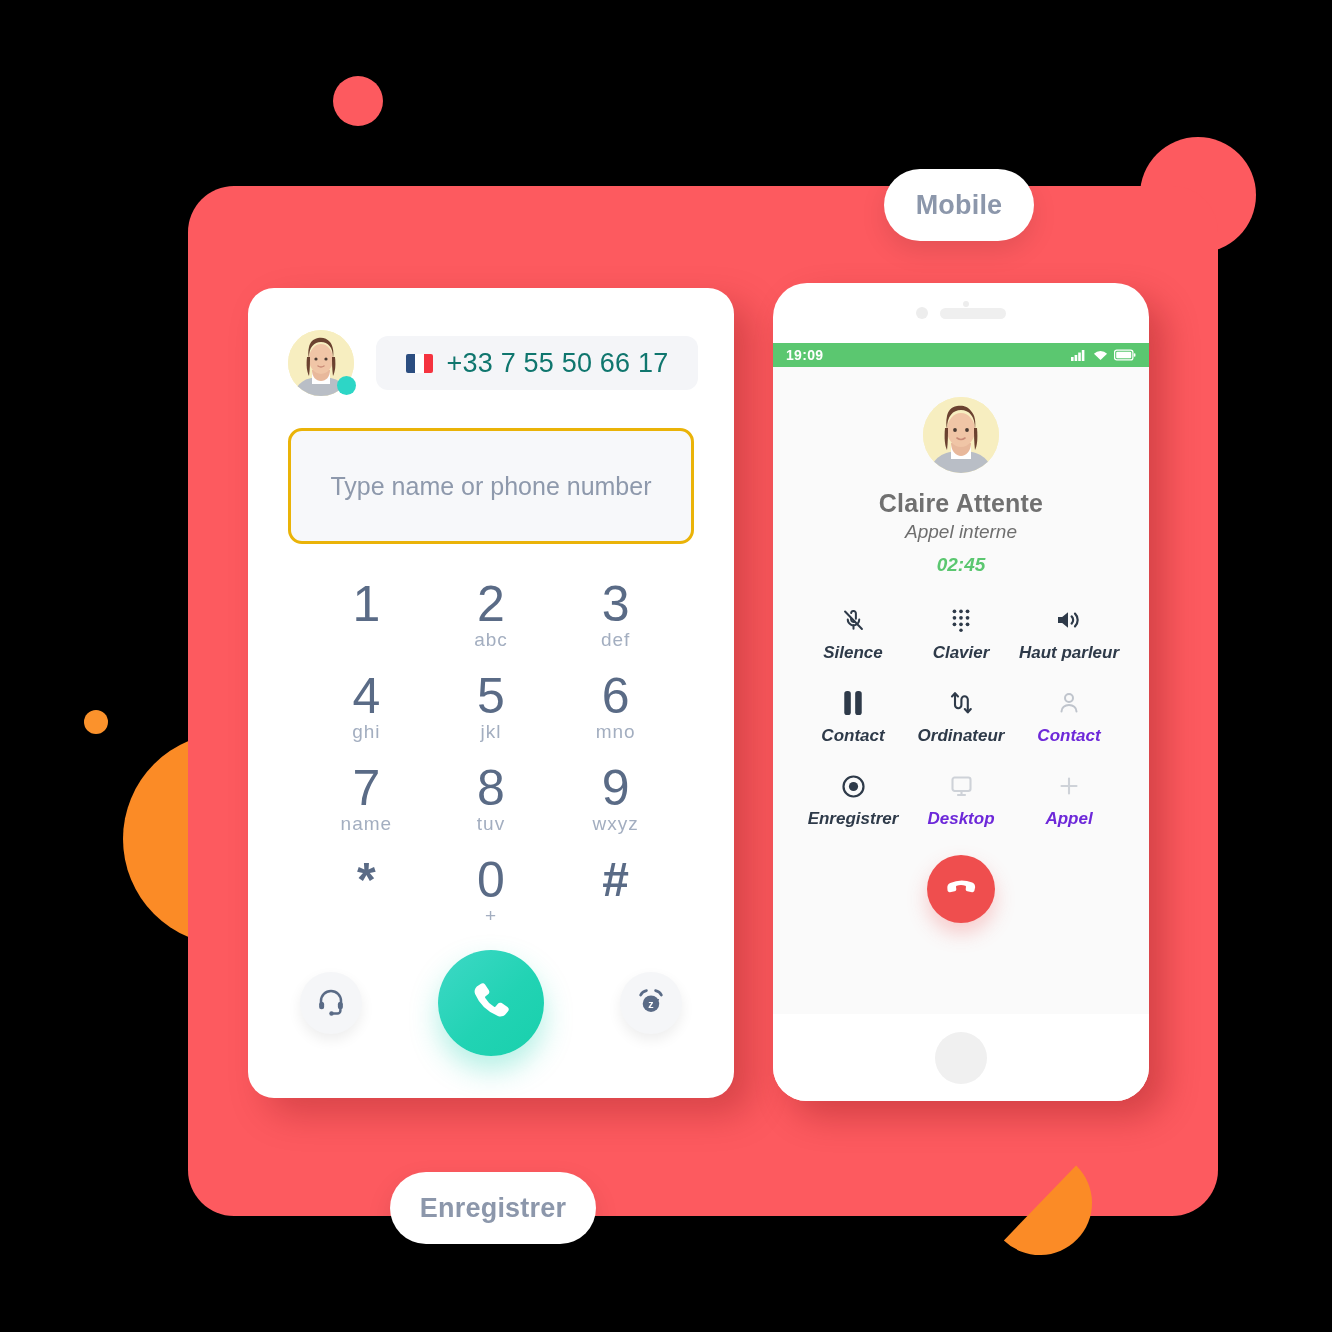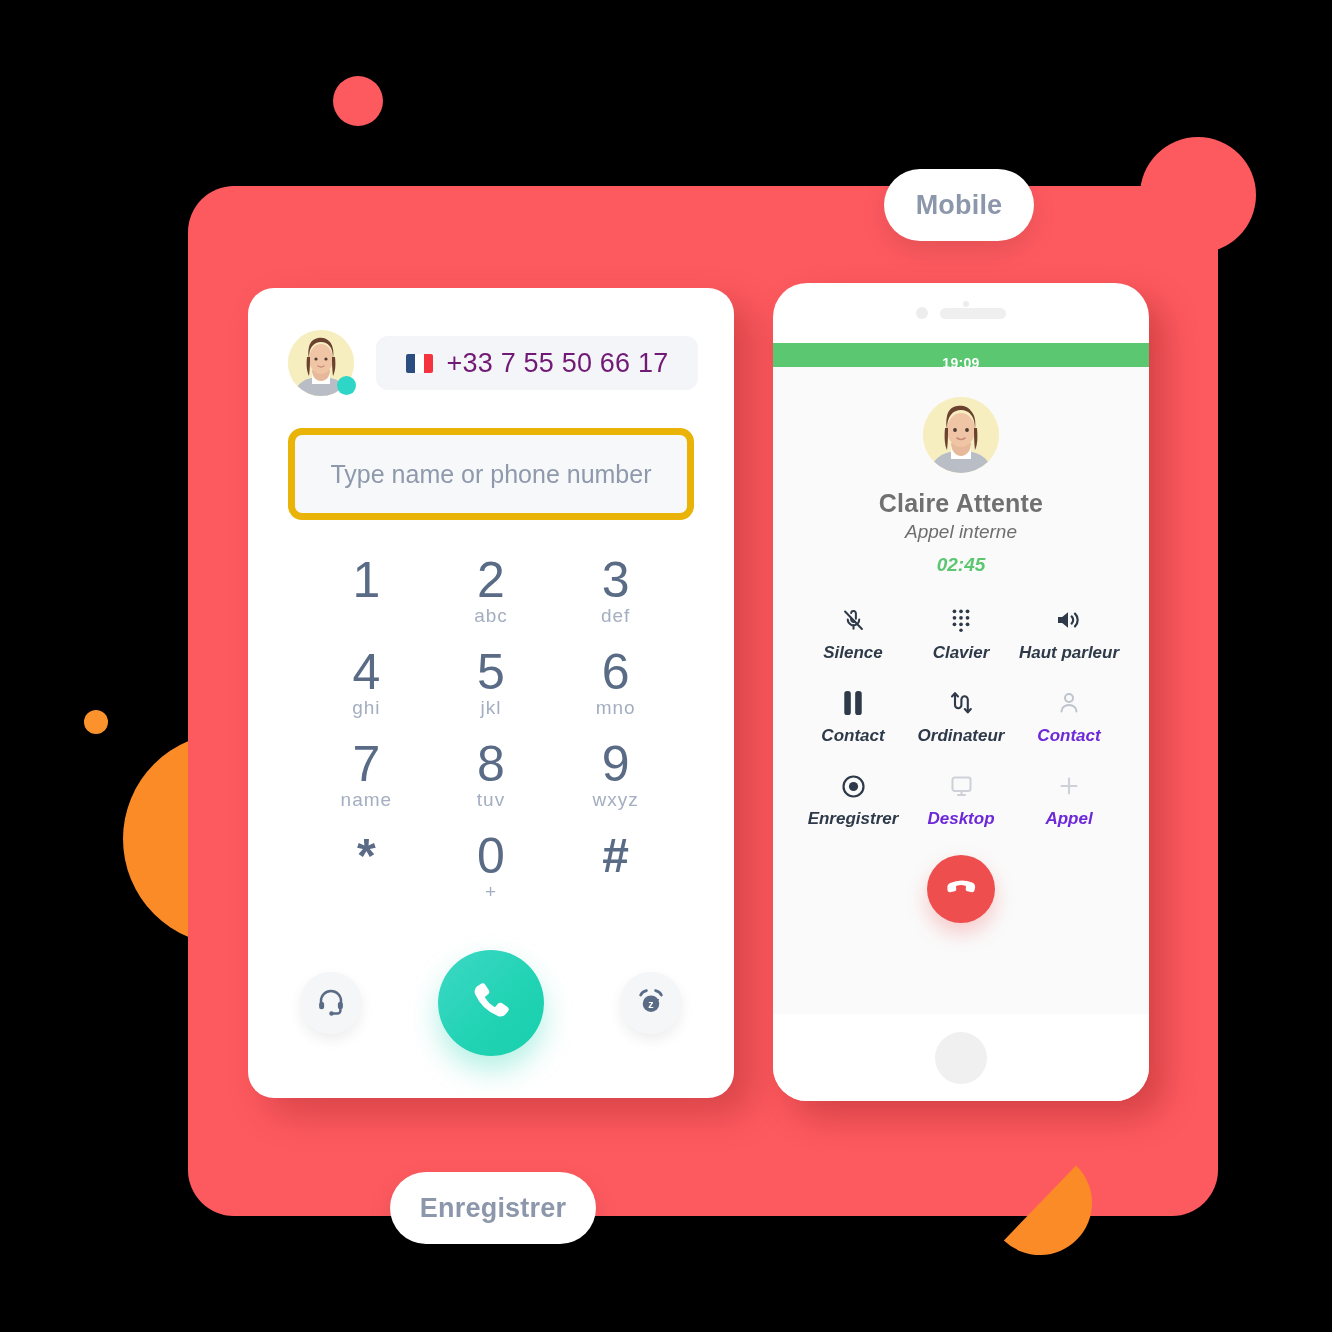--- a/index.html
+++ b/index.html
@@ -77,25 +77,25 @@
   }
   .number-chip {
     flex: 1; height: 54px; background: #F4F5F8; border-radius: 12px;
     display: flex; align-items: center; justify-content: center; gap: 14px;
   }
   .flag-fr { width: 27px; height: 19px; border-radius: 2px; display: flex; overflow: hidden; }
   .flag-fr i { display: block; height: 100%; flex: 1; }
   .flag-fr .b { background: #2B4D80; }
   .flag-fr .w { background: #FFFFFF; }
   .flag-fr .r { background: #F5333F; }
-  .number-text { color: #701a75; font-size: 27px; font-weight: 400; letter-spacing: .2px; }
+  .number-text { color: #0f766e; font-size: 27px; font-weight: 400; letter-spacing: .2px; }
 
   .search-box {
-    margin: 32px 40px 0 40px; height: 92px;
-    background: #F7F8FA; border: 7px solid #eab308; border-radius: 14px;
+    margin: 32px 40px 0 40px; height: 116px;
+    background: #F7F8FA; border: 3px solid #eab308; border-radius: 14px;
     display: flex; align-items: center; justify-content: center;
   }
   .search-box input {
     width: 100%; height: 100%; border: 0; outline: 0; background: transparent;
     text-align: center; font-family: inherit; font-size: 25px; color: #7D8AA0;
   }
   .search-box input::placeholder { color: #8E99AC; }
 
   .keypad {
     margin: 34px 56px 0 56px;
@@ -141,21 +141,21 @@
     gap: 12px; position: relative;
   }
   .notch-cam { width: 12px; height: 12px; border-radius: 50%; background: #EDEDED; }
   .notch-spk { width: 66px; height: 11px; border-radius: 6px; background: #EFEFEF; }
   .notch-dot { position: absolute; top: 18px; left: 50%; margin-left: 2px;
     width: 6px; height: 6px; border-radius: 50%; background: #EDEDED; }
 
   .statusbar {
     height: 24px; background: #5BC770; color: #FFFFFF;
     display: flex; align-items: center; justify-content: space-between;
-    padding: 12px 13px; font-size: 14px; font-weight: 700; letter-spacing: .3px; flex-direction: column;
+    padding: 1px 13px; font-size: 14px; font-weight: 700; letter-spacing: .3px;
   }
   .sb-right { display: flex; align-items: center; gap: 6px; }
 
   .phone-screen {
     height: 647px; background: #FAFAFA;
     display: flex; flex-direction: column; align-items: center;
     padding-top: 30px; position: relative;
   }
   .caller-avatar {
     width: 76px; height: 76px; border-radius: 50%;

